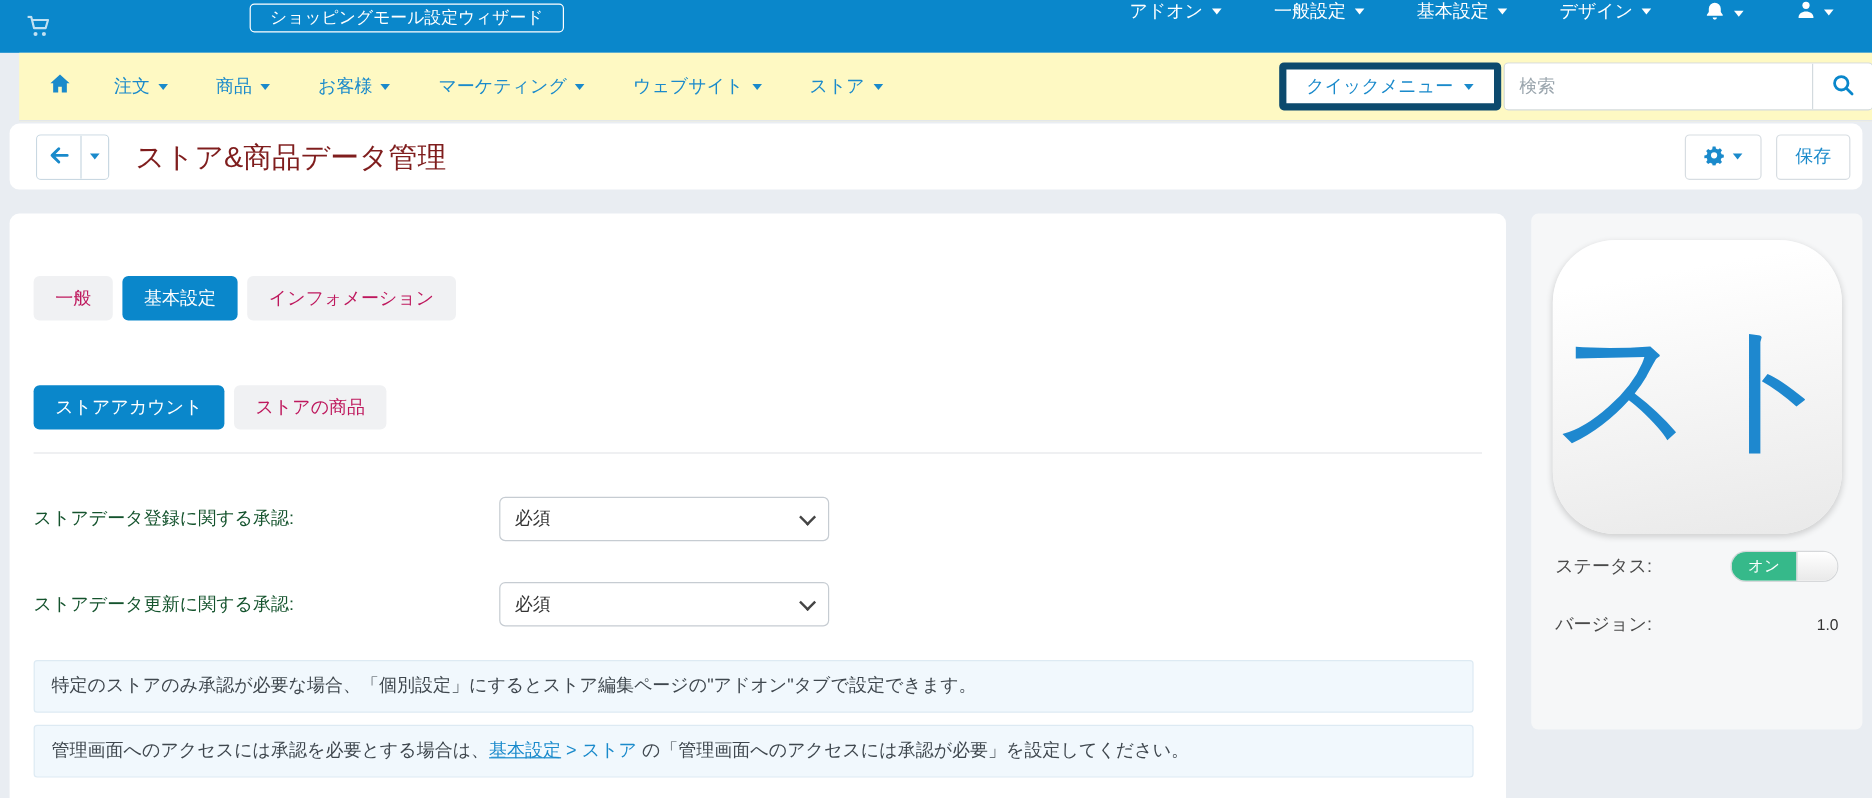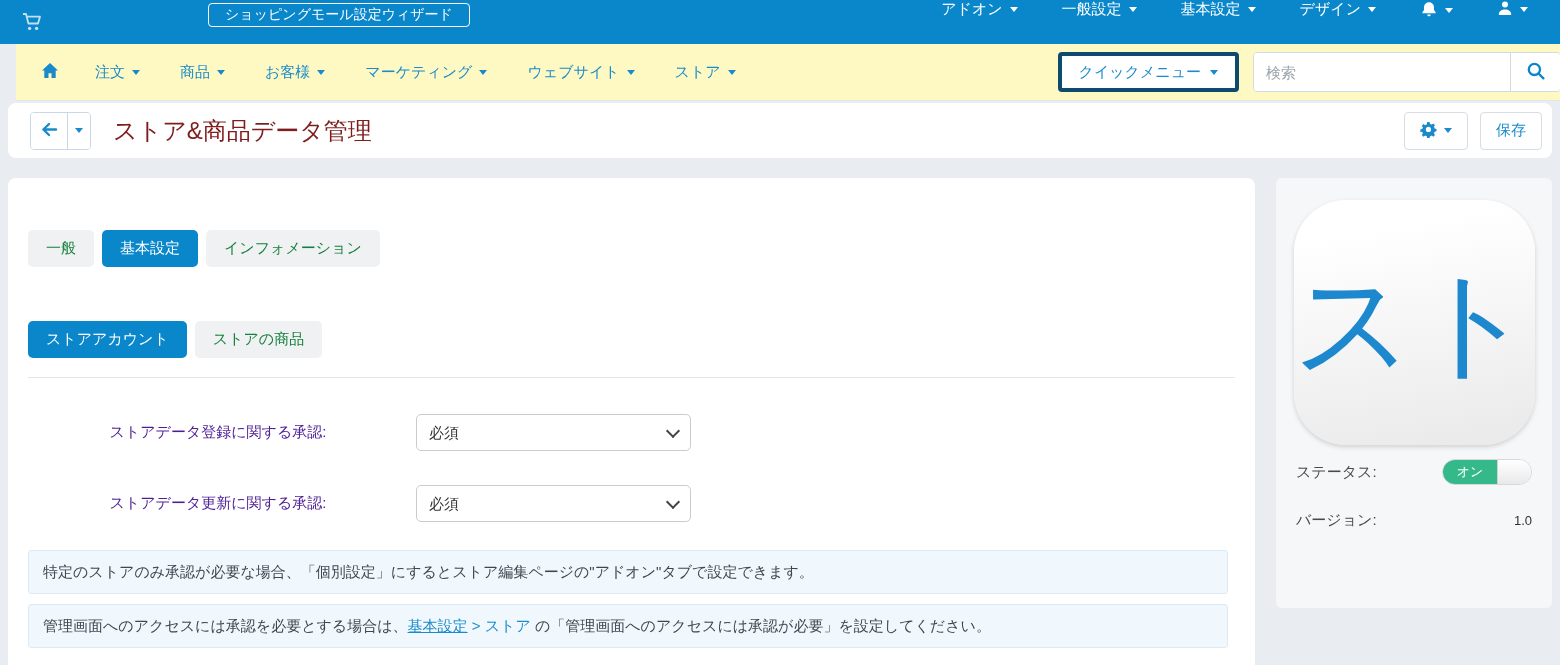--- a/index.html
+++ b/index.html
@@ -17,22 +17,22 @@
   .caret{width:0;height:0;border-left:4px solid transparent;border-right:4px solid transparent;
          border-top:5px solid currentColor;display:inline-block}
 
   
   .navbar{position:absolute;top:44px;left:16px;width:100%;height:57px;background:#fef9c3;
           border-bottom:1px solid #e3e7ea;box-sizing:border-box}
   .nav-left{position:absolute;left:25px;top:0;height:56px;display:flex;align-items:center}
   .nav-items{display:flex;align-items:center;gap:40px;margin-left:36px;color:#1a8acb}
   .nav-item{display:flex;align-items:center;gap:7px;font-size:15px;cursor:pointer}
   .nav-right{position:absolute;right:15px;top:8px;display:flex;align-items:center}
-  .quickmenu{height:40px;padding:0 17px;border:4px solid #0c4a6e;border-radius:4px;background:#fff;
-             color:#1a8acb;font-size:15px;display:flex;align-items:center;gap:9px;margin-right:14px;
+  .quickmenu{height:40px;padding:0 17px;border:6px solid #0c4a6e;border-radius:4px;background:#fff;
+             color:#1a8acb;font-size:15px;display:flex;align-items:center;gap:9px;margin-right:2px;
              cursor:pointer;font-family:inherit;box-sizing:border-box}
   .search-group{display:flex;height:40px;border:1px solid #d3dade;border-radius:4px;overflow:hidden;
                 background:#fff;box-sizing:border-box}
   .search-input{width:232px;border:none;outline:none;padding:0 12px;font-size:15px;color:#333;font-family:inherit}
   .search-input::placeholder{color:#9aa5ad}
   .search-btn{width:50px;border:none;border-left:1px solid #d3dade;background:#fff;display:flex;
               align-items:center;justify-content:center;cursor:pointer}
 
   
   .pagehead{position:absolute;left:8px;right:8px;top:103px;height:55px;background:#fff;border-radius:8px;
@@ -47,28 +47,28 @@
   .gear-btn{height:38px;width:64px;border:1px solid #d7dde2;border-radius:4px;background:#fff;color:#1a8acb;
             display:flex;align-items:center;justify-content:center;gap:7px;cursor:pointer}
   .save-btn{height:38px;padding:0 15px;border:1px solid #d7dde2;border-radius:4px;background:#fff;
             color:#1a8acb;font-size:15px;cursor:pointer;font-family:inherit}
 
   
   .main-panel{position:absolute;left:8px;top:178px;width:1247px;height:520px;background:#fff;
               border-radius:8px;box-sizing:border-box;padding:52px 20px 0 20px}
   .tab-row{display:flex;gap:8px}
   .tab{height:37px;padding:0 18px;display:flex;align-items:center;border-radius:5px;font-size:15px;
-       background:#f0f1f3;color:#15803d;cursor:pointer;border:none;font-family:inherit}
+       background:#f0f1f3;color:#be185d;cursor:pointer;border:none;font-family:inherit}
   .tab.active{background:#0a87cb;color:#fff}
   .subtab-row{margin-top:54px}
   .divider{margin-top:19px;border-top:1px solid #e4e7ea;height:0}
   .form-area{margin-top:36px}
   .form-row{display:flex;align-items:center;margin-bottom:34px}
   .form-row:last-child{margin-bottom:28px}
-  .form-label{width:380px;text-align:center;font-size:15px;color:#4c1d95}
+  .form-label{width:380px;text-align:left;font-size:15px;color:#14532d}
   .select-wrap{position:relative;margin-left:8px;width:275px;height:37px}
   .select-wrap select{width:100%;height:100%;appearance:none;-webkit-appearance:none;
        border:1px solid #c6ccd2;border-radius:5px;background:#fff;padding:0 30px 0 12px;
        font-size:15px;color:#333;font-family:inherit;cursor:pointer}
   .select-chevron{position:absolute;right:13px;top:12px;width:8px;height:8px;
        border-right:2px solid #444;border-bottom:2px solid #444;transform:rotate(45deg);pointer-events:none}
   .note{background:#f1f8fd;border:1px solid #ddeaf3;border-radius:3px;padding:11px 14px;font-size:15px;
         color:#3f474e;margin-right:7px;line-height:20px}
   .note + .note{margin-top:10px}
   .note .lnk{color:#1a8acb;cursor:pointer;text-decoration:none}

